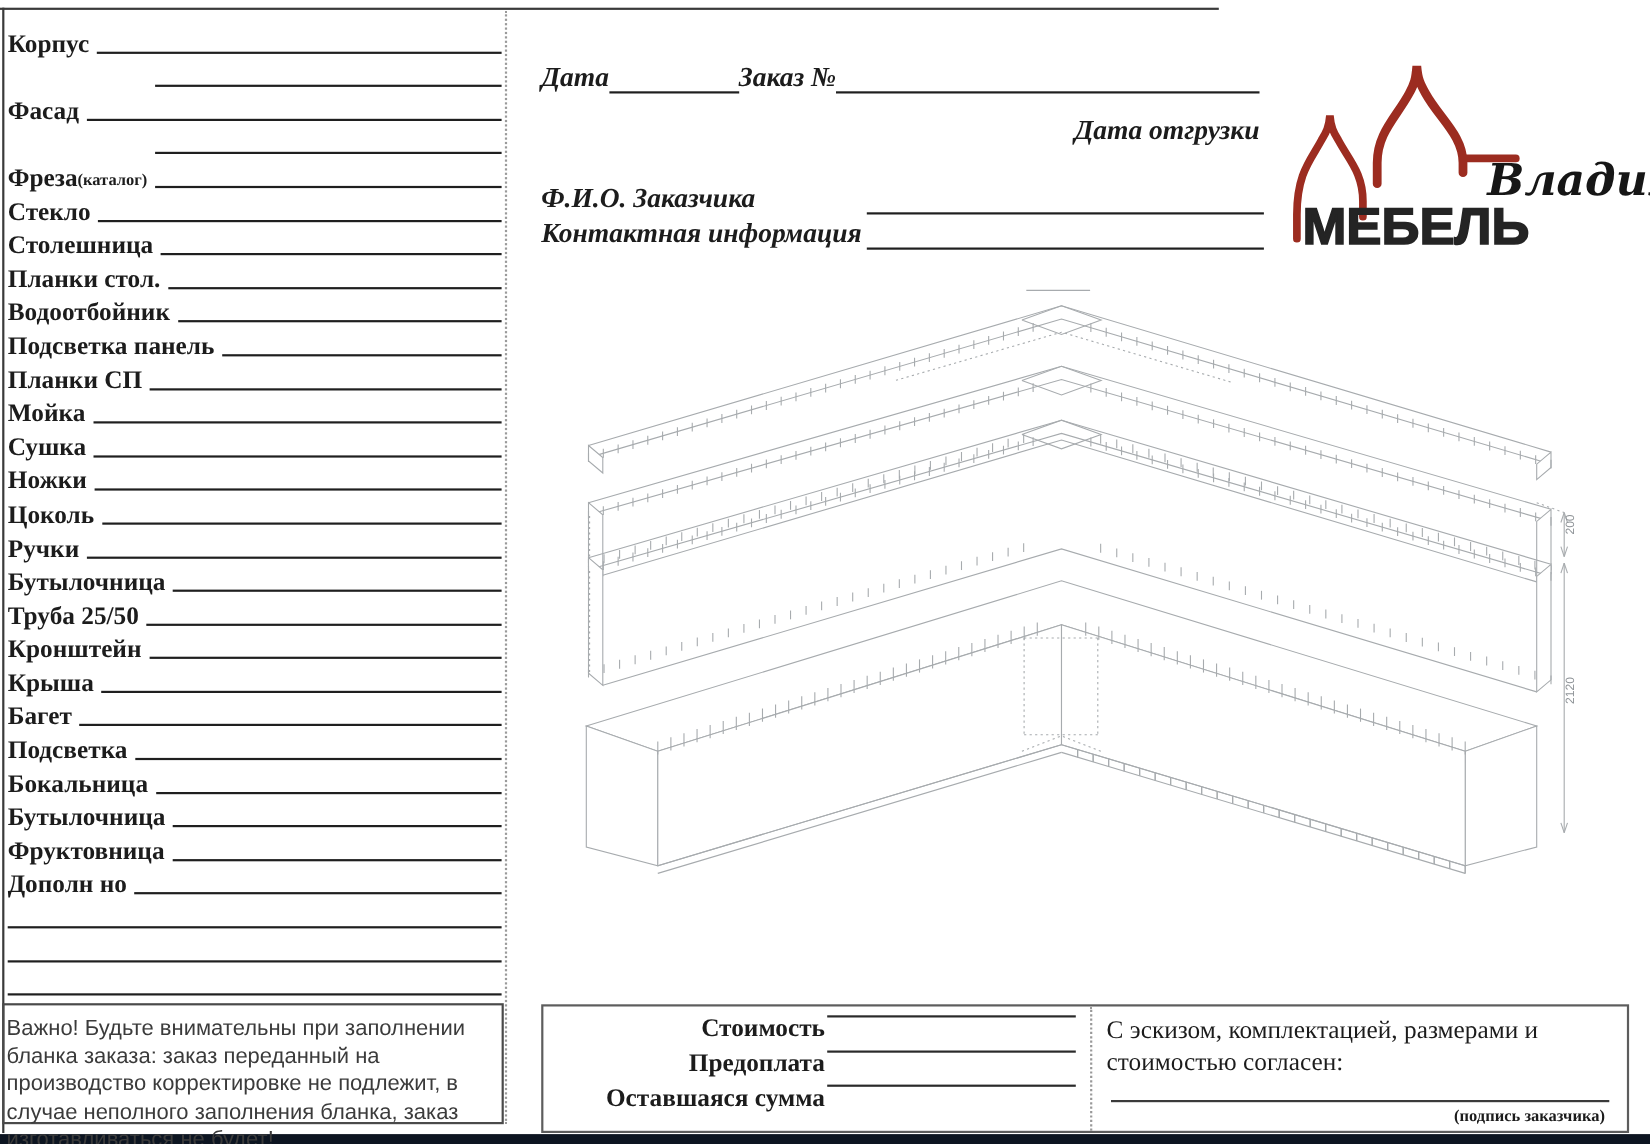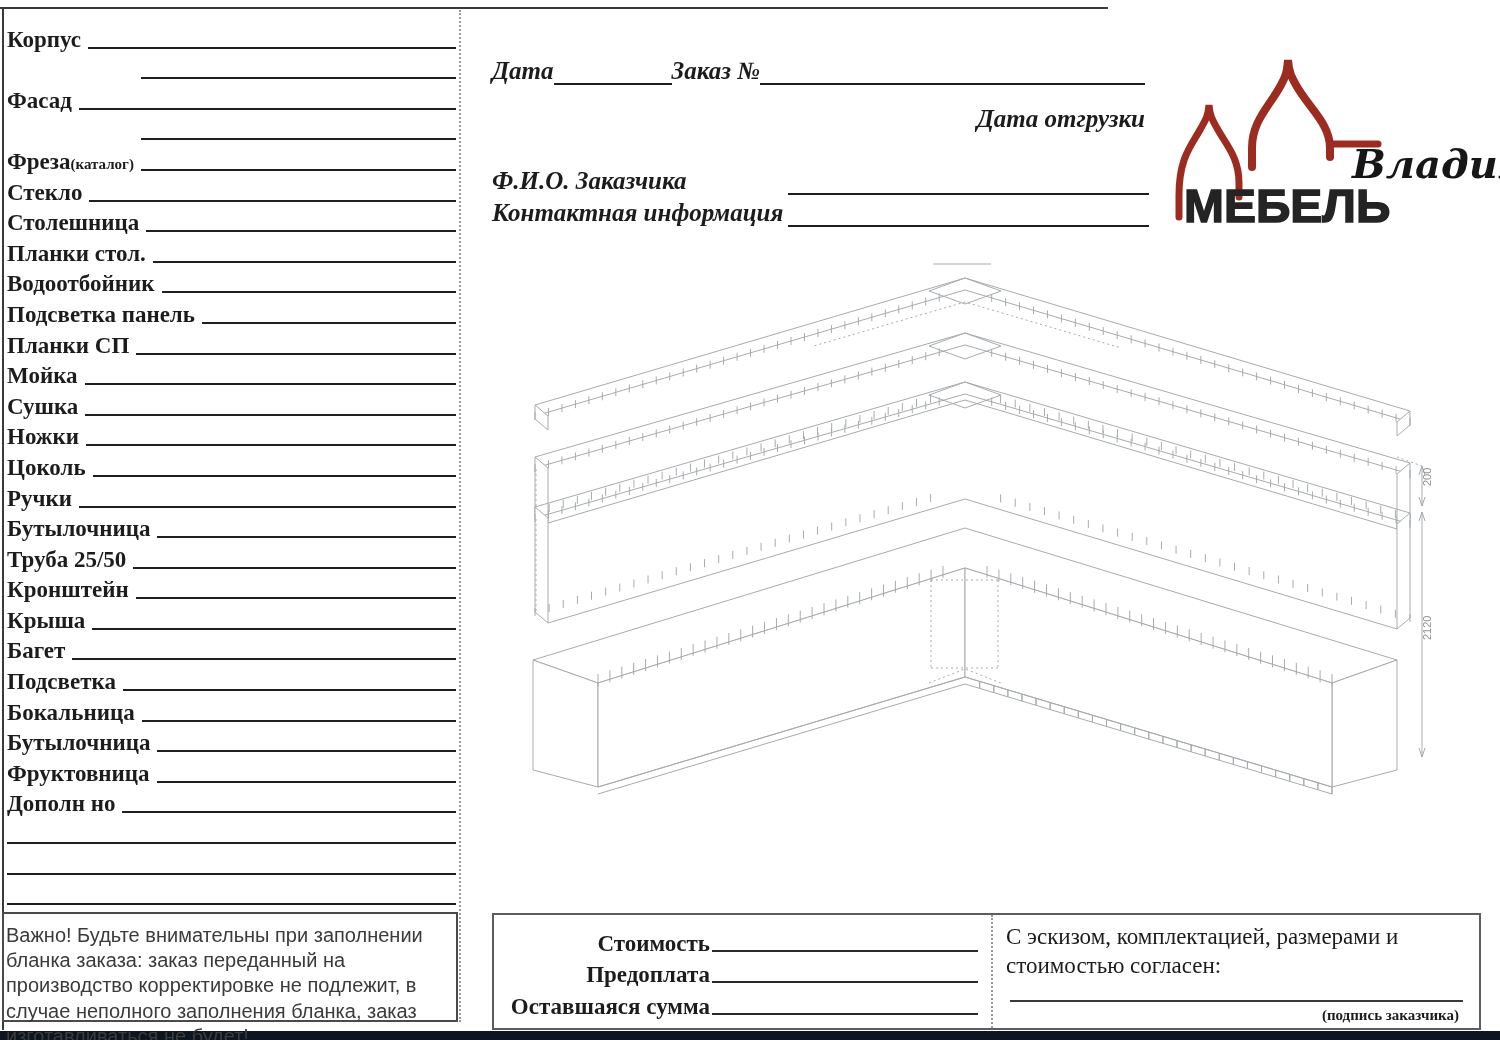--- a/index.html
+++ b/index.html
@@ -49,21 +49,21 @@
   .drawing line,.drawing polyline,.drawing polygon,.drawing path{stroke:#a7abae;stroke-width:1;fill:none;}
   .drawing .wface{fill:#ffffff;}
   .drawing .dot{stroke-dasharray:2 3;}
   .drawing text{fill:#8f9498;font-family:"Liberation Sans",sans-serif;font-size:11px;stroke:none;}
 
   
   .bottom-box{position:absolute;left:492px;top:913px;width:989px;height:117px;box-sizing:border-box;
     border:2px solid #5d5d5d;}
   .bottom-divider{position:absolute;left:497px;top:0;height:113px;border-left:2px dotted #999;}
   .totals{position:absolute;left:0;top:8px;width:488px;}
-  .tot-row{display:flex;align-items:flex-end;height:31.5px;}
+  .tot-row{display:flex;align-items:flex-start;height:31.5px;padding-left:40px;}
   .tot-label{width:216px;text-align:right;font-size:23px;font-weight:bold;line-height:1;white-space:nowrap;}
   .tot-line{flex:1;border-bottom:2px solid #2a2a2a;margin:0 4px 3px 2px;}
   .agreement{position:absolute;left:512px;top:7px;width:462px;
     font-size:23px;font-weight:normal;line-height:1.28;}
   .sig-line{position:absolute;left:516px;right:16px;bottom:26px;border-bottom:2px solid #3a3a3a;}
   .sig-caption{position:absolute;right:20px;bottom:4px;font-size:15px;font-weight:bold;}
 </style>
 </head>
 <body>
 

